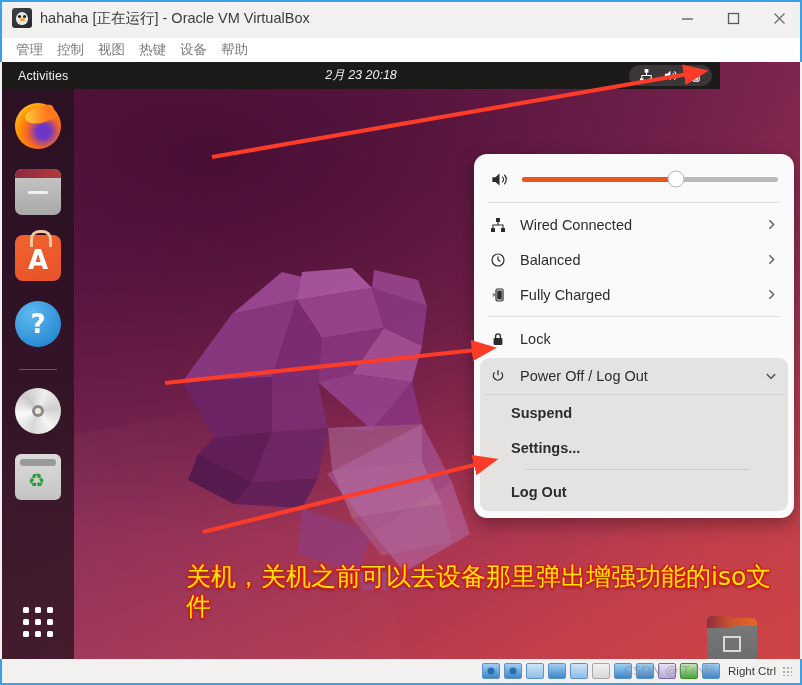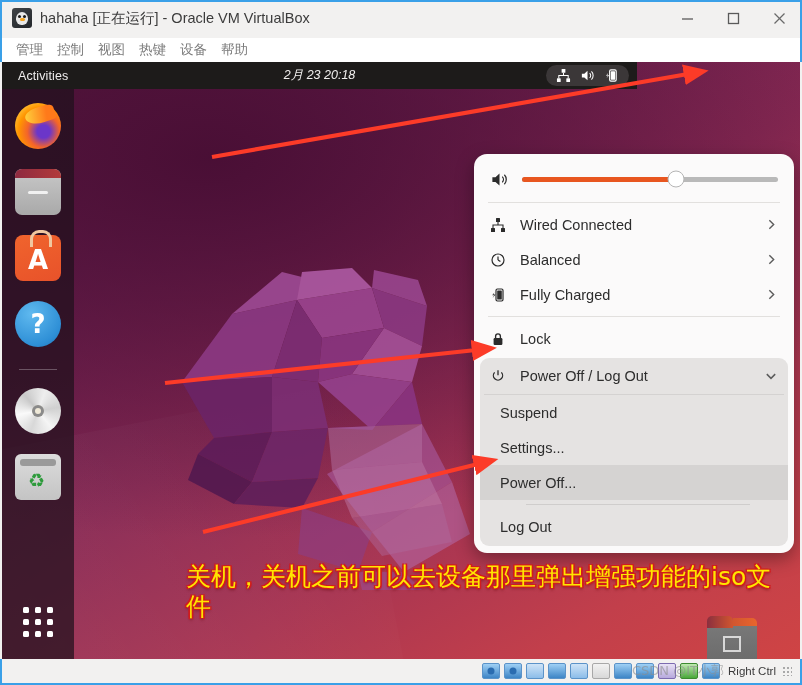--- a/index.html
+++ b/index.html
@@ -63,21 +63,21 @@
   }
 
   
   .guest {
     position: absolute; left: 2px; top: 62px; width: 798px; height: 597px;
     overflow: hidden; background: #2c001e;
   }
 
   
   .gnome-topbar {
-    position: absolute; left: 0; top: 0; width: 635px; height: 27px;
+    position: absolute; left: 0; top: 0; width: 718px; height: 27px;
     background: #1d1b1a; color: #e6e4e2; z-index: 20;
     display: flex; align-items: center;
   }
   .activities {
     font-size: 12.5px; color: #efeded; margin-left: 16px; letter-spacing: .1px;
   }
   .clock {
     position: absolute; left: 50%; transform: translateX(-50%);
     font-size: 12.5px; color: #f2f0ef; white-space: nowrap; font-style: italic;
   }
@@ -225,22 +225,22 @@
   }
   .mrow .mi-ic { width: 30px; display:flex; align-items:center; color:#2b2b2b; }
   .mrow .mi-tx { flex: 1; white-space: nowrap; }
   .mrow .mi-ch { color:#5c5c5c; display:flex; align-items:center; }
 
   .expander { background: #e5e3e2; border-radius: 9px; margin: 2px 6px 0; padding-bottom: 2px; }
   .expander .mrow { padding-left: 10px; padding-right: 10px; }
   .expander .ex-head { height: 36px; }
   .exp-div { height:1px; background:#d4d2d1; margin: 0 4px; }
   .sub-row {
-    display:flex; align-items:center; height: 35px; padding-left: 20px;
-    font-size: 14.5px; color:#2d2d2d;
+    display:flex; align-items:center; height: 35px; padding-left: 31px;
+    font-size: 14.5px; color:#2d2d2d;font-weight:bold;
   }
   .sub-row.hovered { background: #d5d3d2; }
   .sub-div { height:1px; background:#cfcdcc; margin: 4px 38px 4px 46px; }
 
   
   .arrows { position:absolute; left:0; top:0; width:802px; height:685px; z-index: 40; pointer-events:none; }
 
   
   .annot {
     position: absolute; left: 186px; top: 562px; width: 600px; z-index: 38;
@@ -276,21 +276,21 @@
   .sb-right-ctrl {
     margin-left: 8px; font-size: 11.5px; color: #3b3b3b; white-space: nowrap;
     font-family: Liberation Sans, sans-serif;
   }
   .sb-grip {
     margin-left: 6px; width: 10px; height: 10px;
     background-image: radial-gradient(#a9a9a9 1px, transparent 1px);
     background-size: 4px 4px;
   }
   .watermark {
-    position: absolute; right: 78px; top: 662px; z-index: 45;
+    position: absolute; right: 86px; top: 662px; z-index: 45;
     font-size: 13px; color: rgba(140,140,140,.62); white-space: nowrap;
     font-family: "DejaVu Sans","Liberation Sans", sans-serif;
     margin-left: 48px;
   }
 </style>
 </head>
 <body>
 
 <div id="app">
 
@@ -522,23 +522,20 @@
           </span>
         </div>
         <div class="exp-div"></div>
 
         <div class="sub-row">
           <span>Suspend</span>
         </div>
         <div class="sub-row">
           <span>Settings...</span>
         </div>
-        <div class="sub-row hovered">
-          <span>Power Off...</span>
-        </div>
 
         <div class="sub-div"></div>
 
         <div class="sub-row">
           <span>Log Out</span>
         </div>
       </div>
     </div>
   </div>
 

